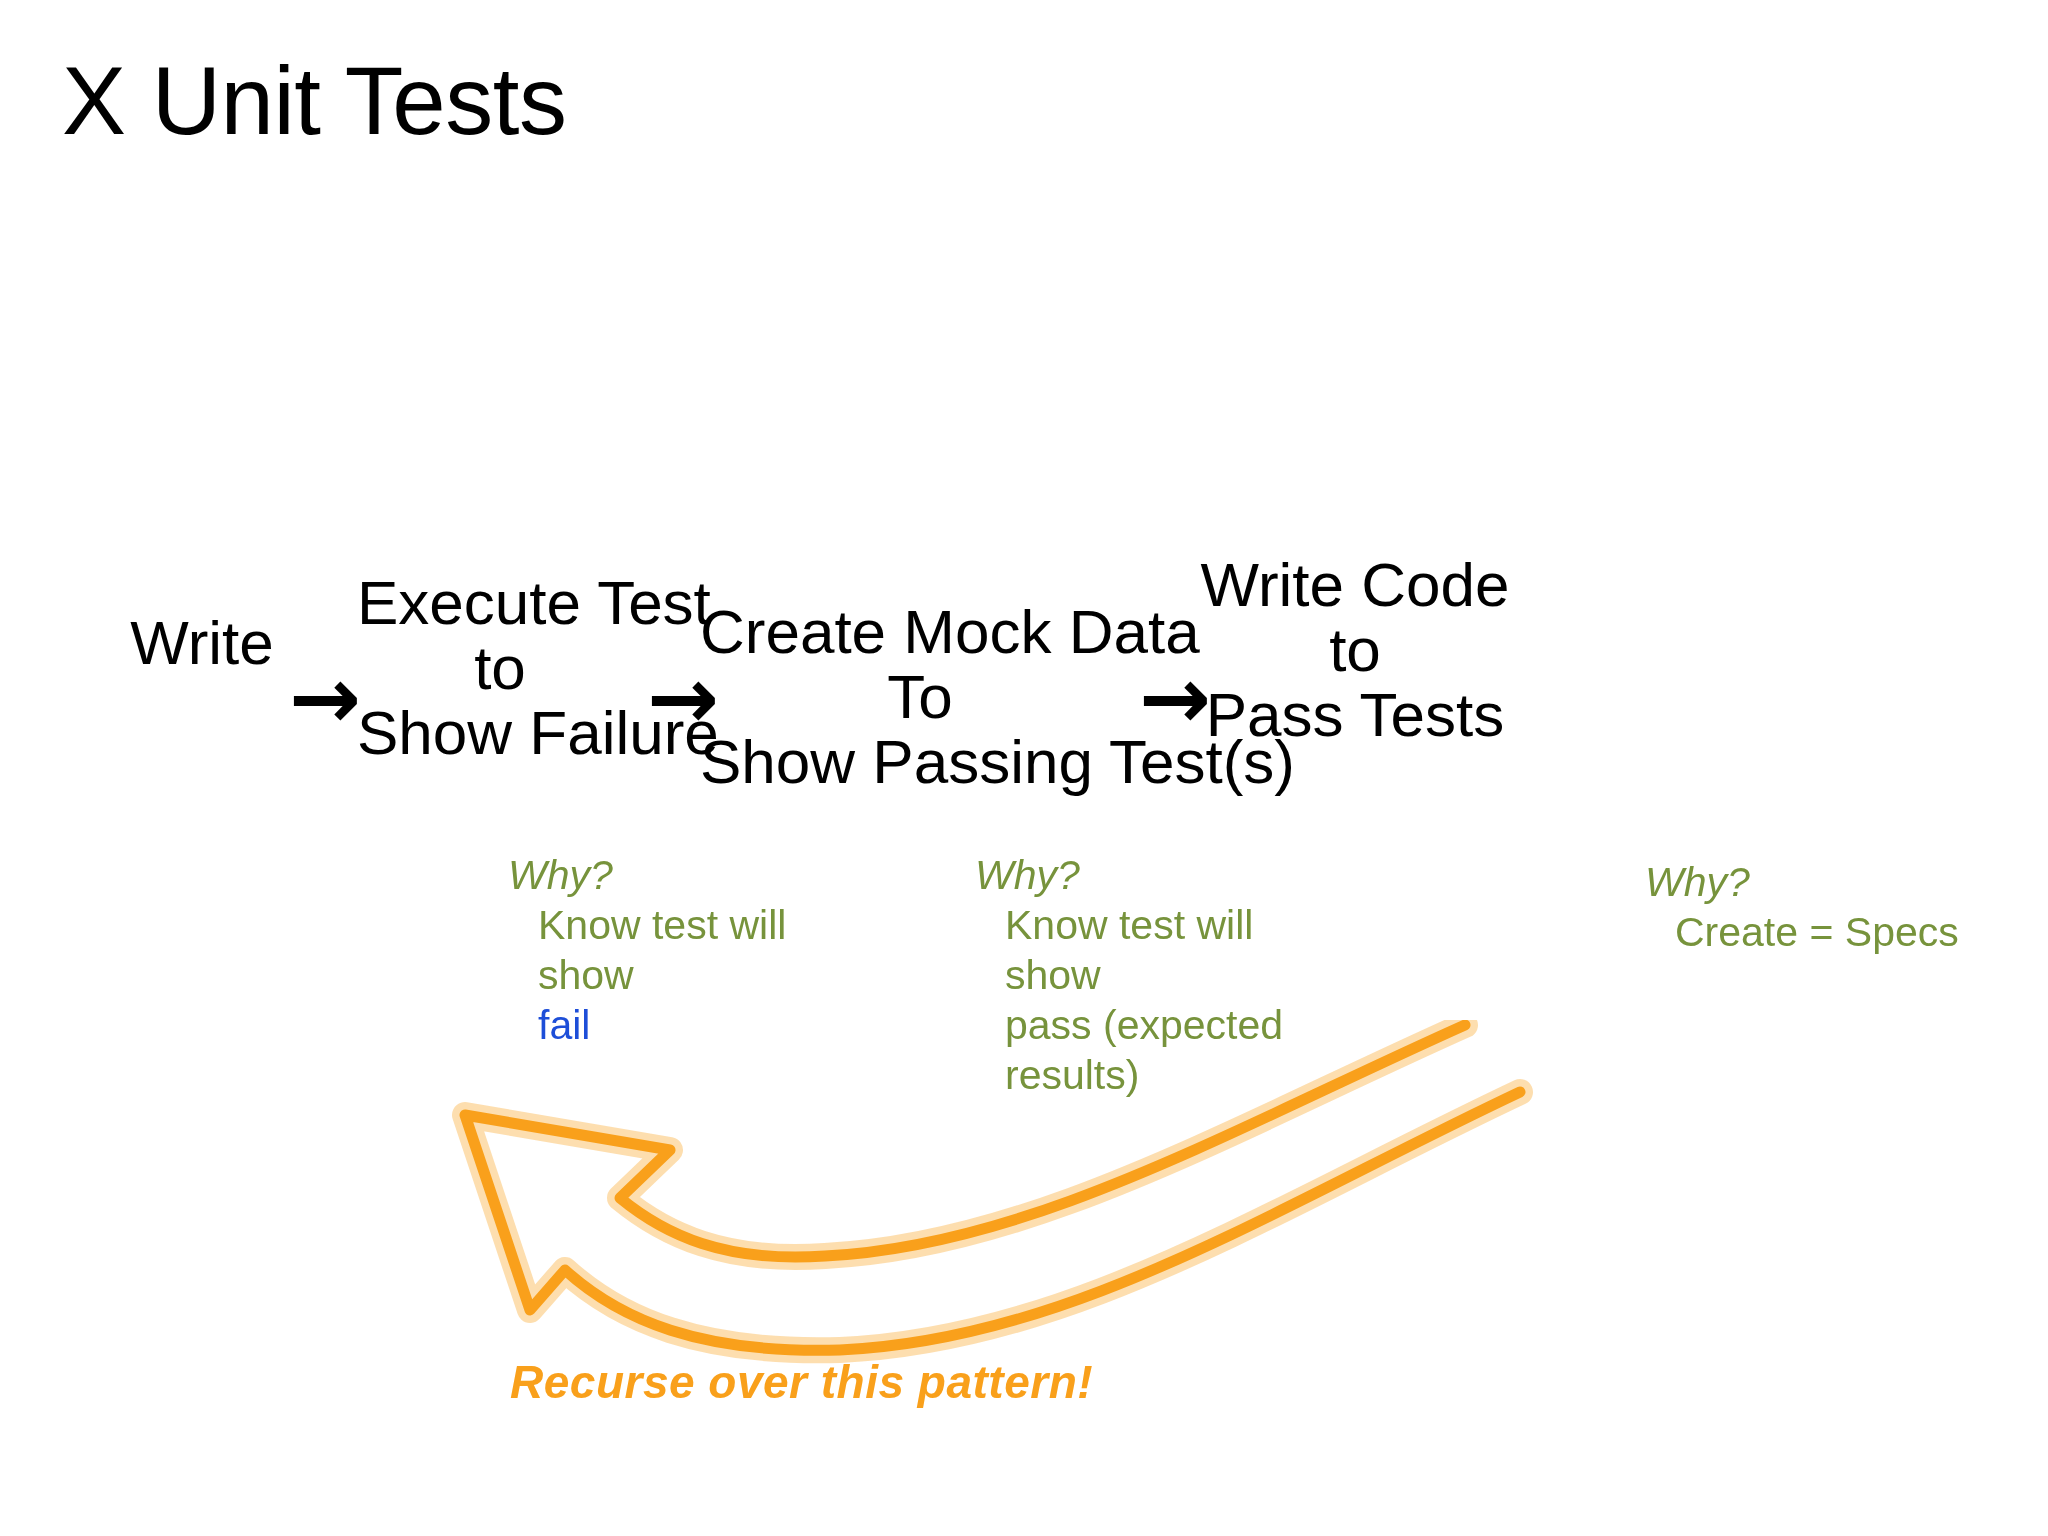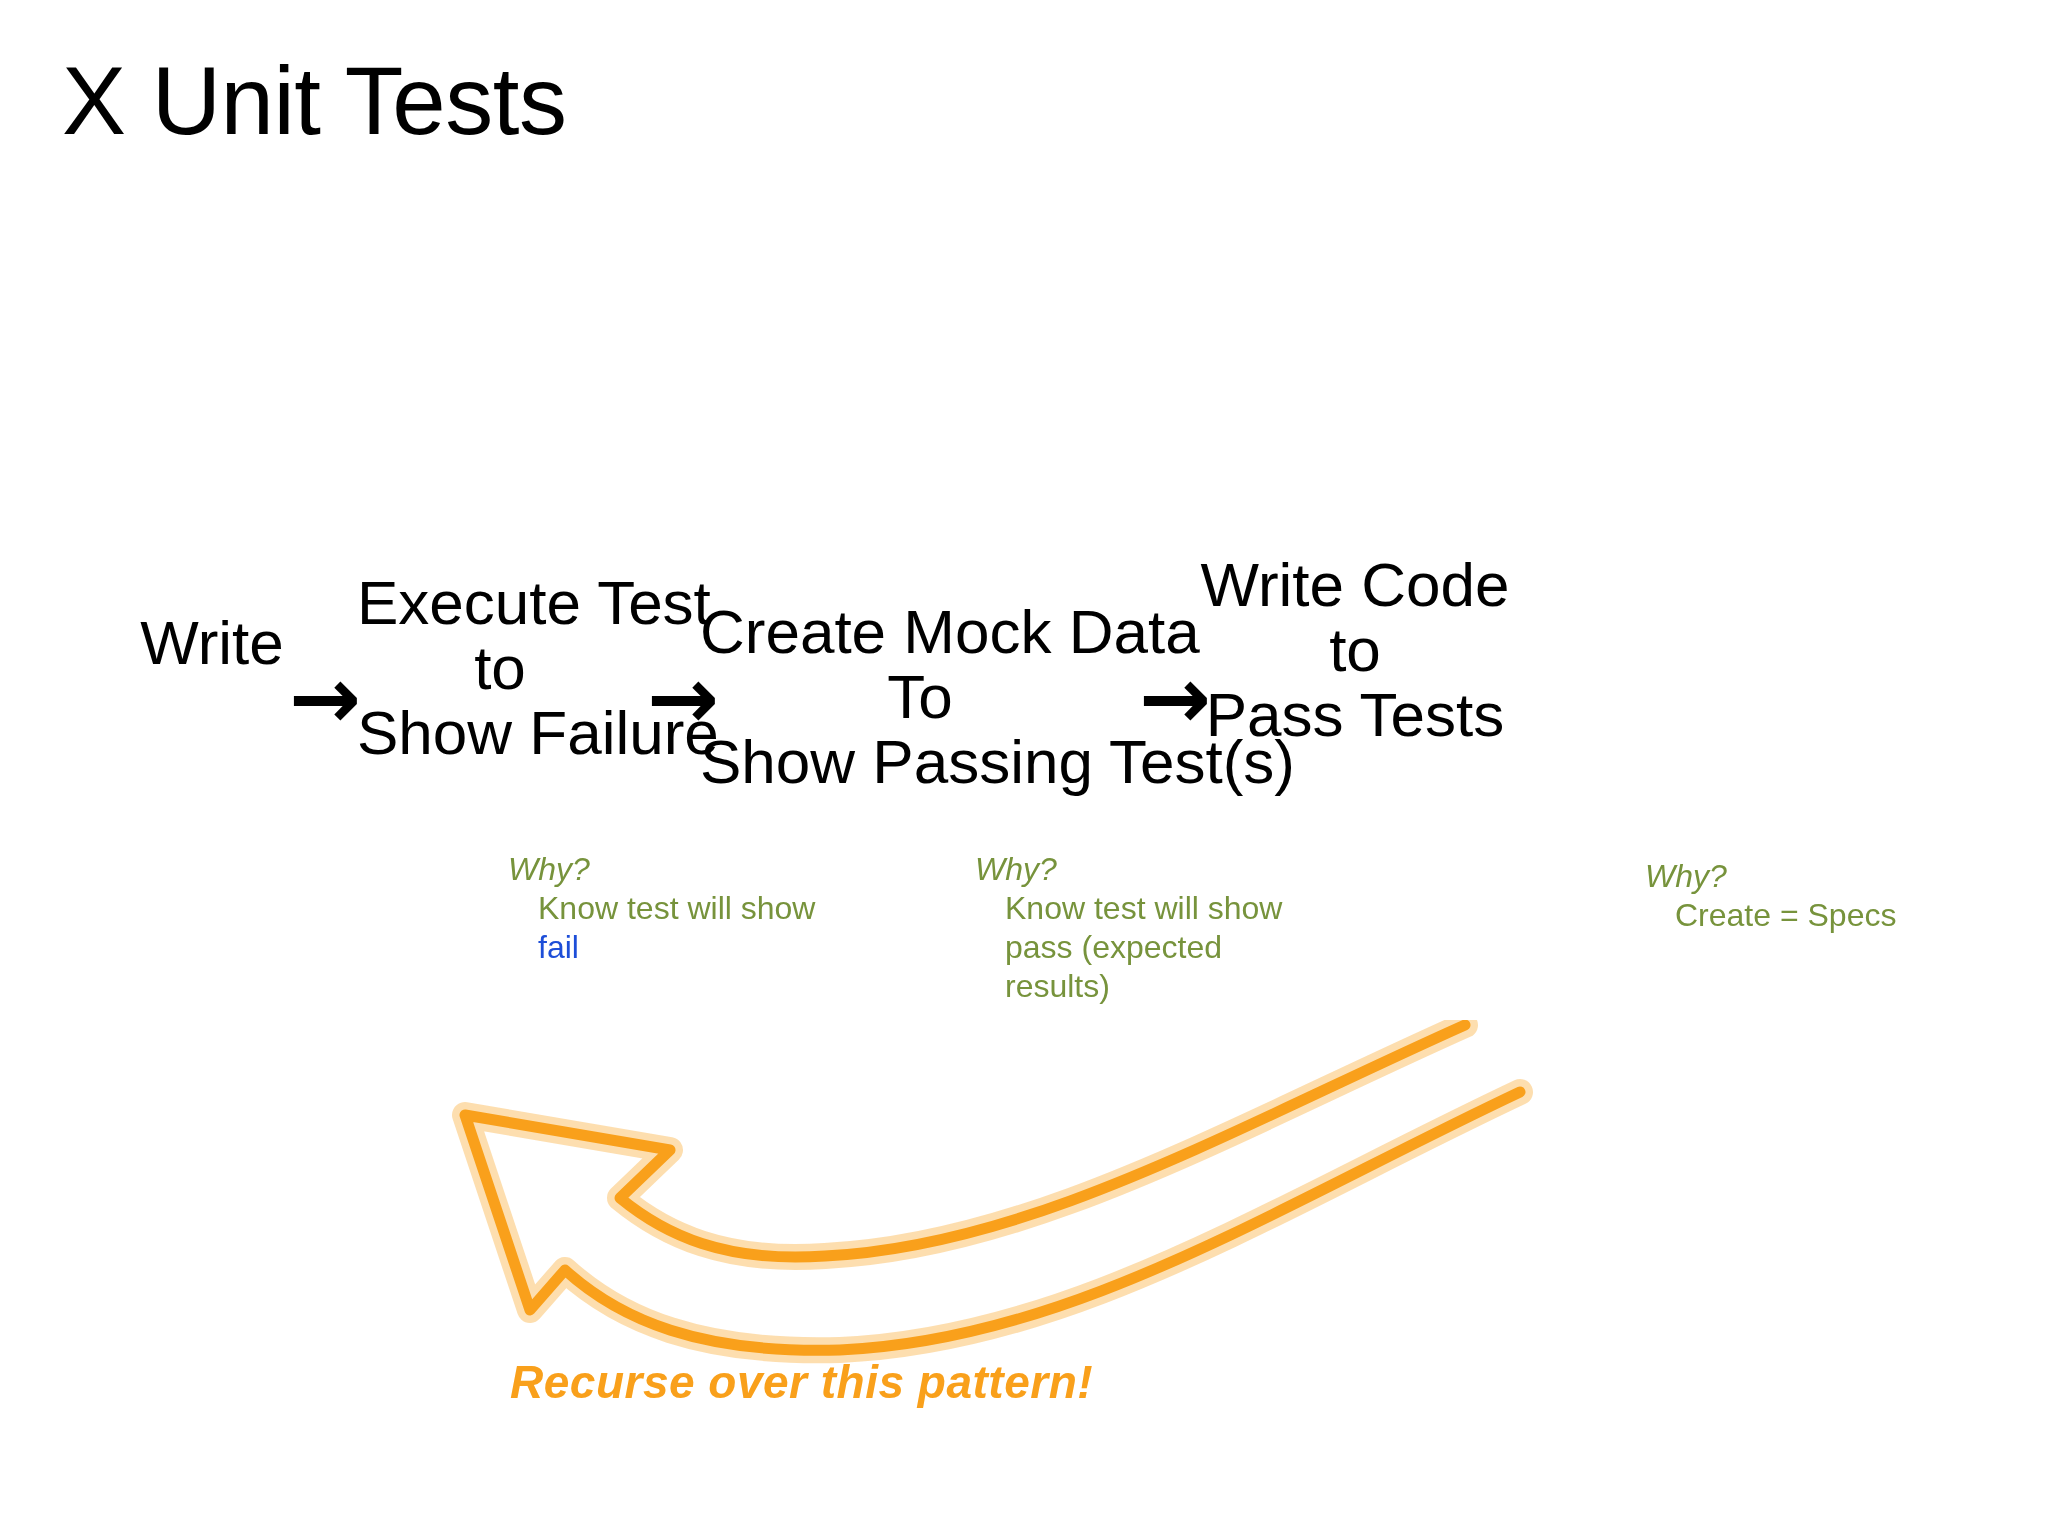--- a/index.html
+++ b/index.html
@@ -48,21 +48,21 @@
     font-size: 86px;
     line-height: 1;
     font-family: "DejaVu Sans", sans-serif;
     font-weight: 700;
   }
 
   
   .why-block {
     position: absolute;
     color: #77933C;
-    font-size: 32px;
+    font-size: 41px;
     line-height: 1.22;
   }
   .why-head {
     display: block;
     font-style: italic;
     color: #77933C;
   }
   .why-body {
     display: block;
     margin-left: 30px;
@@ -92,21 +92,21 @@
     letter-spacing: 0.5px;
   }
 </style>
 </head>
 <body>
 
 <div id="slide">
 
   <div id="slide-title">X Unit Tests</div>
 
-  <div class="flow-step" style="left:112px; top:610px; width:200px;text-align:center;">
+  <div class="flow-step" style="left:102px; top:610px; width:200px;text-align:center;">
     <span class="ln">Write</span>
   </div>
 
   <div class="flow-arrow" style="left:289px; top:655px;">→</div>
 
   <div class="flow-step" style="left:357px; top:570px; width:286px;">
     <span class="ln">Execute Test</span>
     <span class="ln">to</span>
     <span class="ln">Show Failure</span>
   </div>

